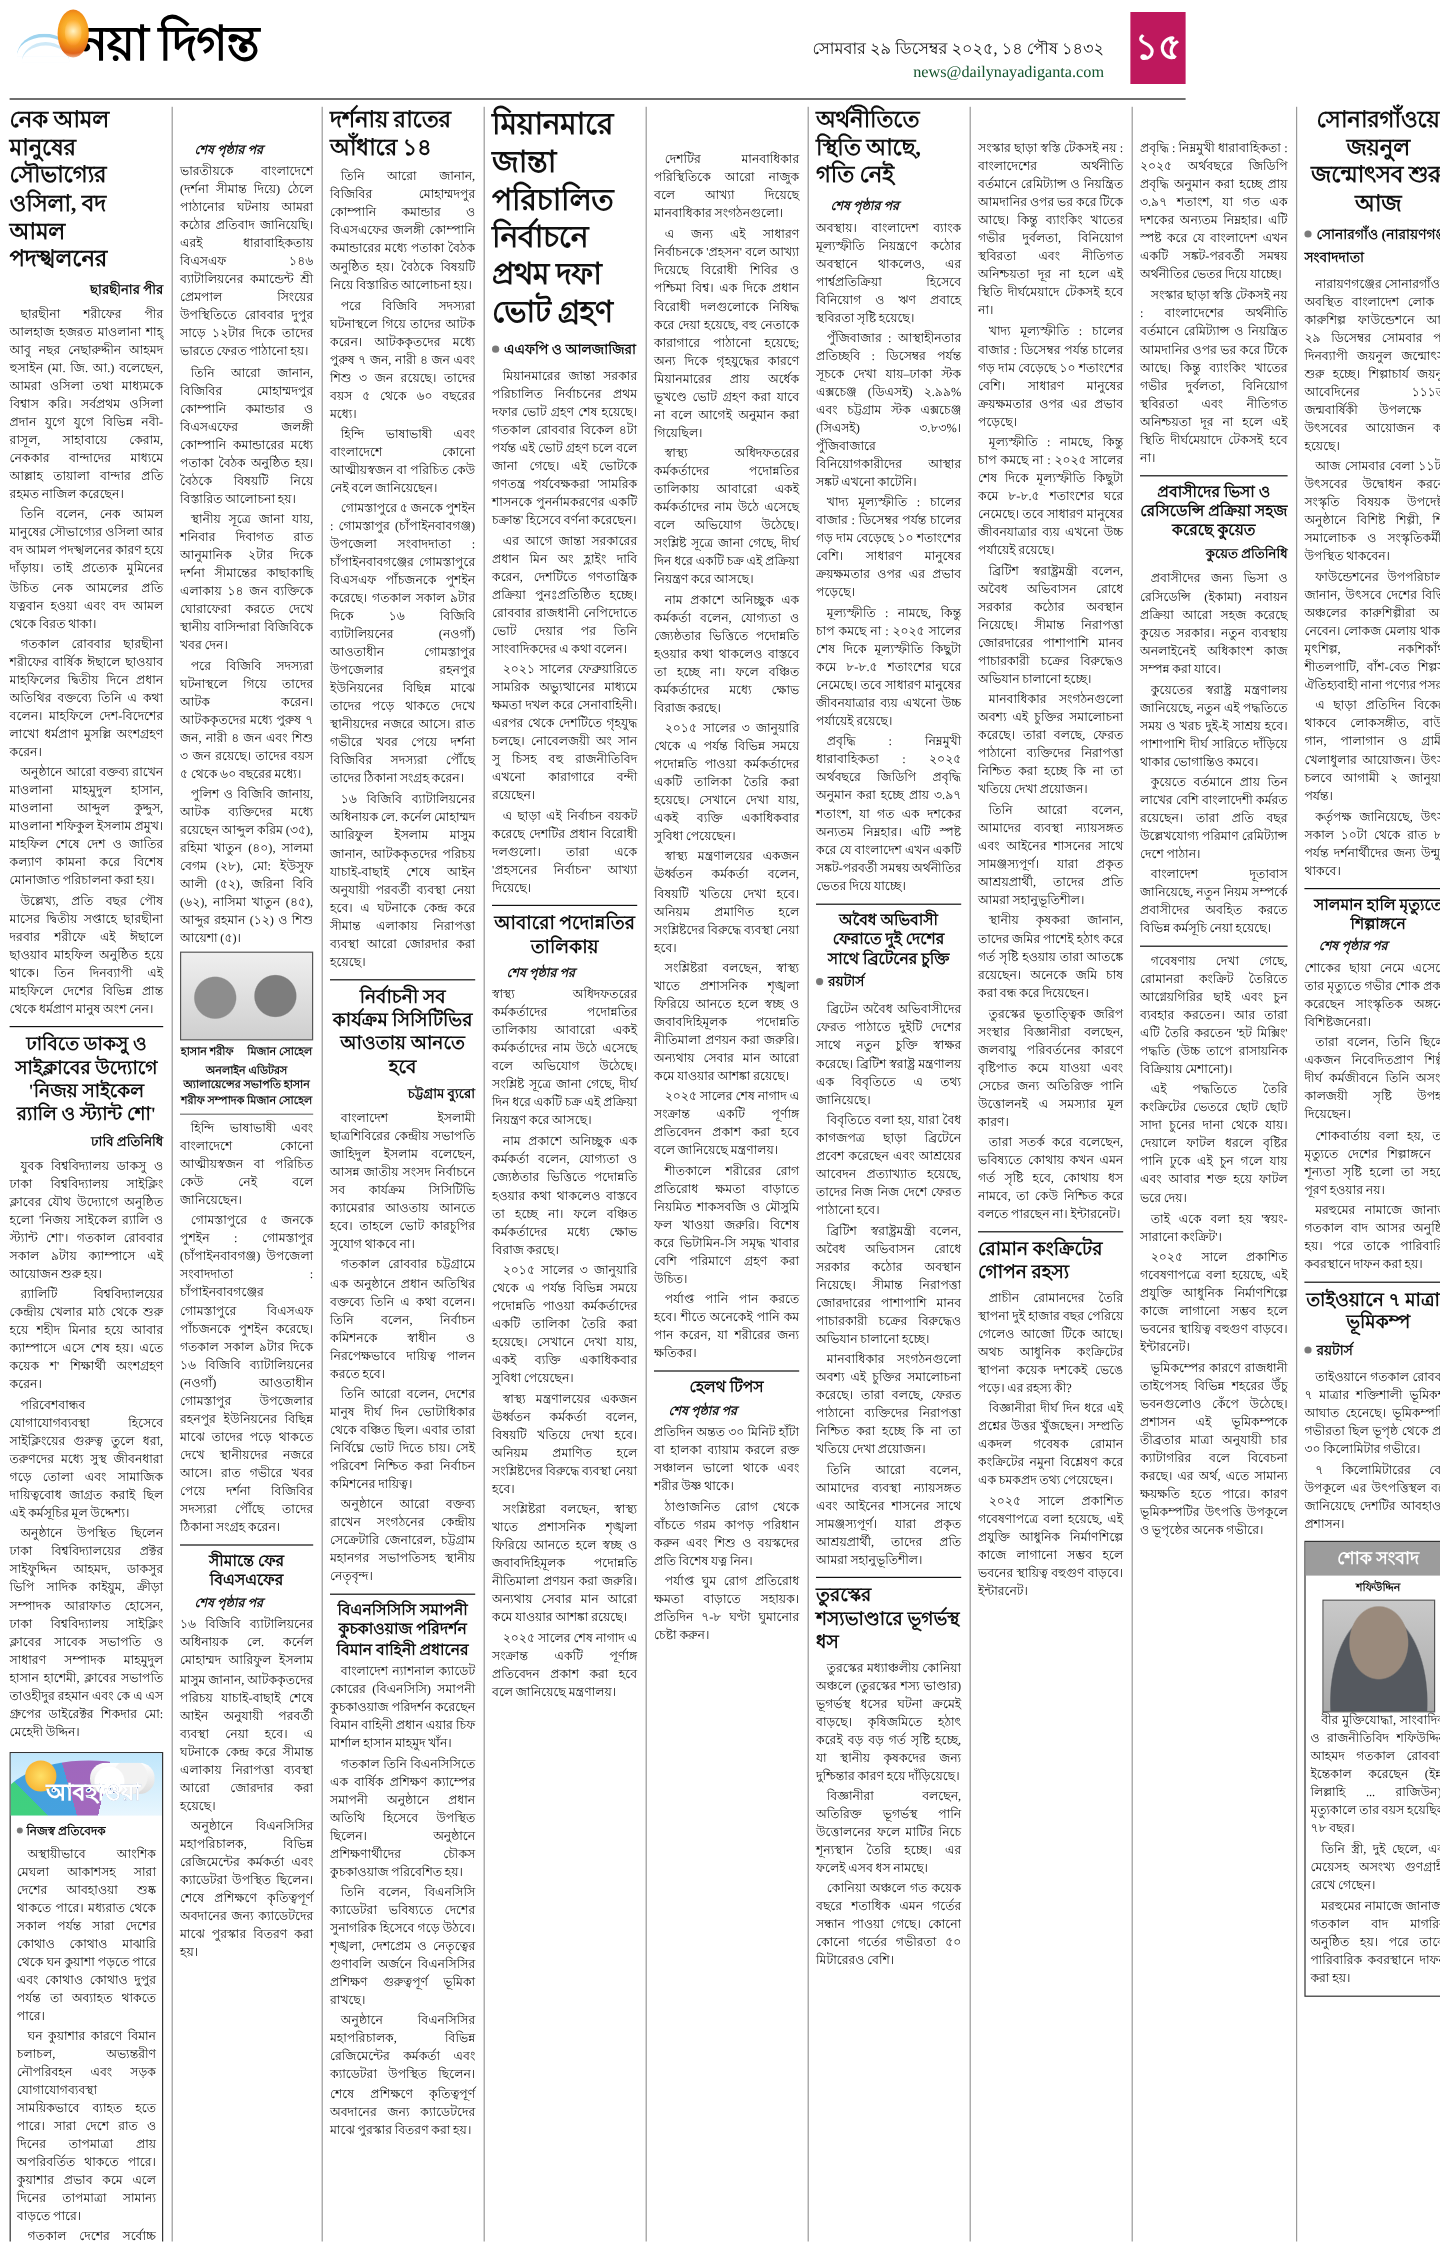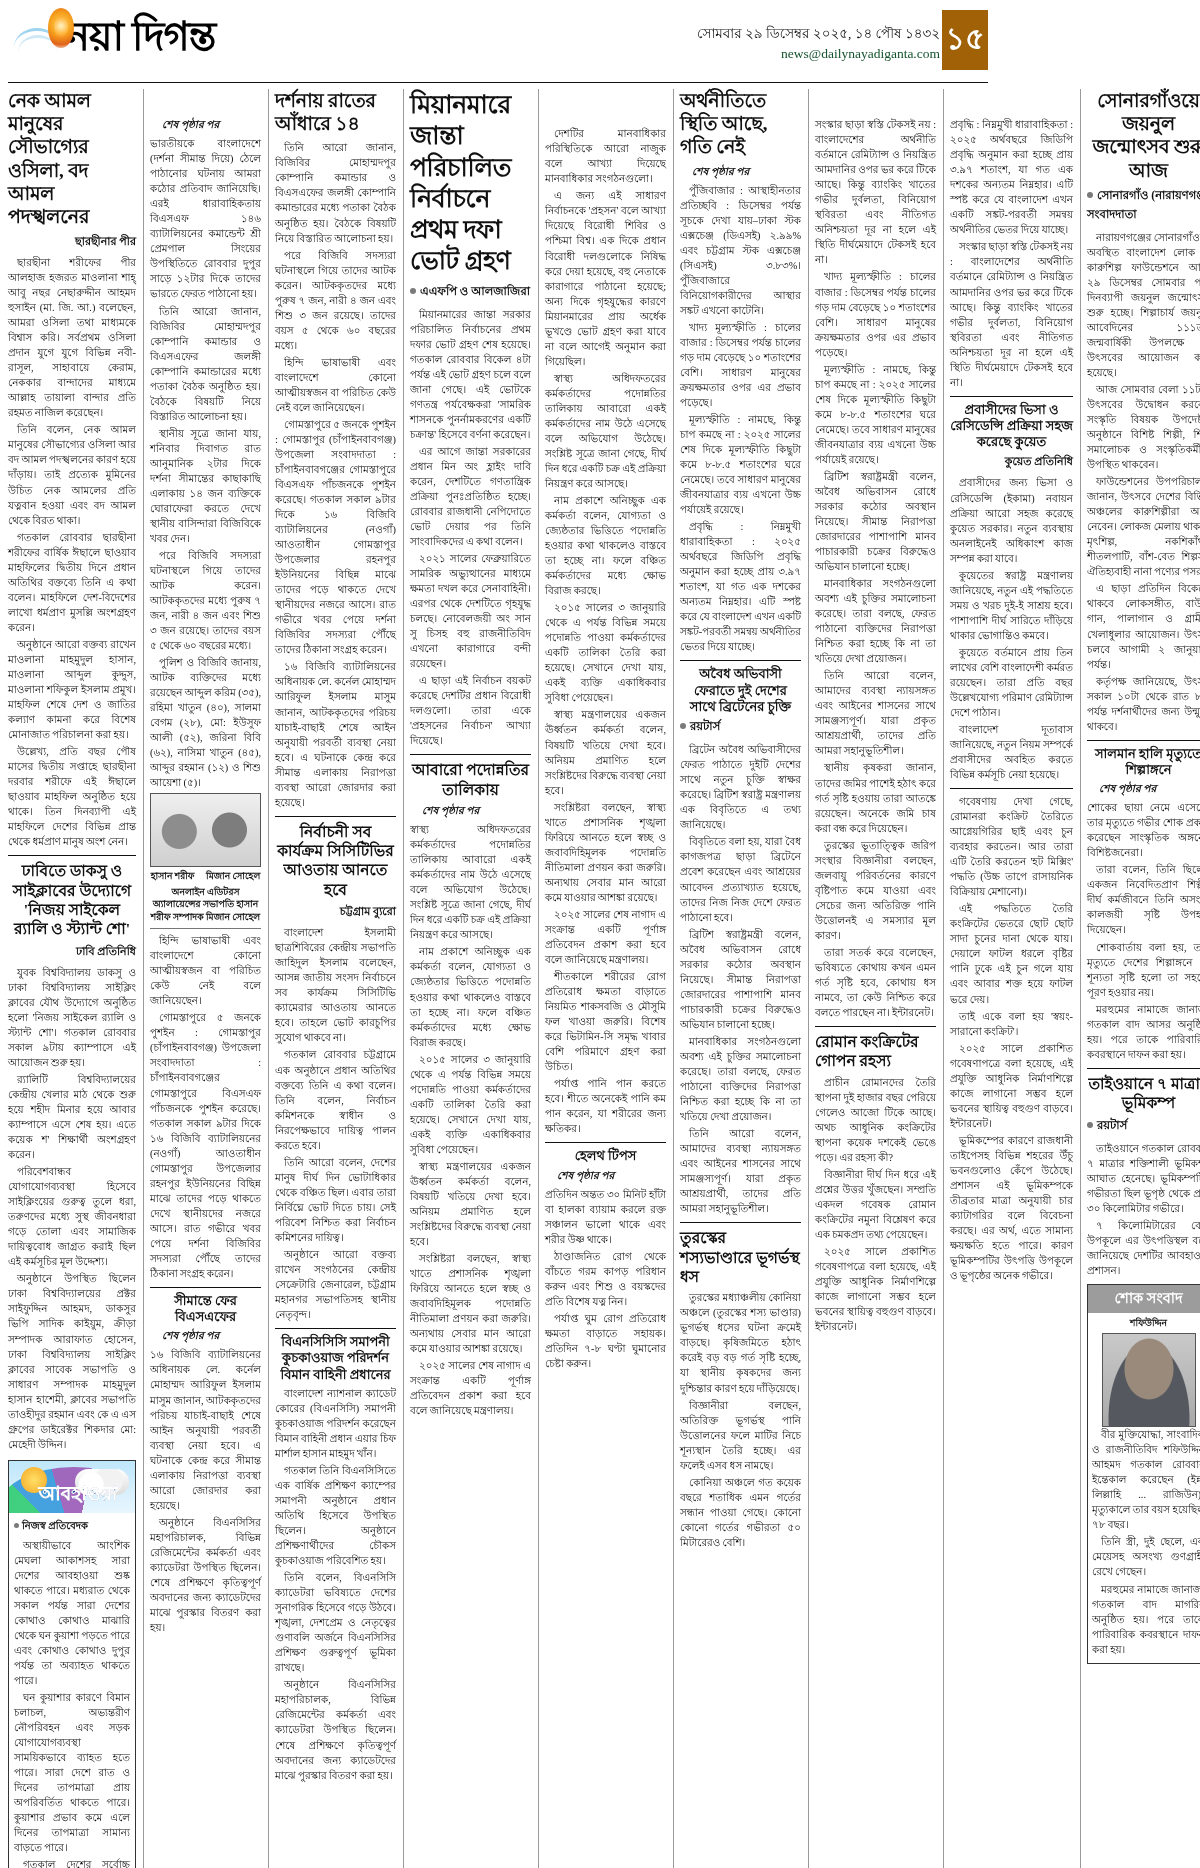--- a/index.html
+++ b/index.html
@@ -33,26 +33,26 @@
   }
   .logo-wave2{
     position:absolute;left:4px;top:29px;width:40px;height:14px;
     border-top:3px solid #cfe9f7;border-radius:50% 50% 0 0 / 100% 100% 0 0;
   }
   .logo-text{
     font-family:"Liberation Serif",serif;
     font-size:40px;font-weight:700;letter-spacing:-1px;line-height:1;
     color:#000;margin-left:-42px;padding-top:8px;
   }
-  .masthead-right{display:flex;align-items:flex-start;gap:2px;padding-top:18px;}
+  .masthead-right{display:flex;align-items:flex-end;gap:22px;padding-top:18px;}
   .mast-meta{text-align:right;line-height:1.45;}
   .mast-date{font-size:13.5px;color:#111;}
   .mast-mail{font-size:13.5px;color:#14532d;}
   .page-num{
-    width:46px;height:60px;background:#a16207;color:#fff;
+    width:46px;height:60px;background:#be185d;color:#fff;
     display:flex;align-items:center;justify-content:center;
     font-size:30px;font-weight:700;margin-top:-14px;
   }
   .mast-rule{border-top:1.6px solid #111;margin:4px 0 0 0;}
 
   
   .grid{
     display:grid;
     grid-template-columns:128px 118px 128px 128px 128px 128px 128px 130px 130px;
     column-gap:7px;
@@ -305,20 +305,21 @@
       <h3 class="hl hl-center">হেলথ টিপস</h3>
       <div class="jump">শেষ পৃষ্ঠার পর</div>
       <p class="body">প্রতিদিন অন্তত ৩০ মিনিট হাঁটা বা হালকা ব্যায়াম করলে রক্ত সঞ্চালন ভালো থাকে এবং শরীর উষ্ণ থাকে।</p>
       <p class="body ind">ঠাণ্ডাজনিত রোগ থেকে বাঁচতে গরম কাপড় পরিধান করুন এবং শিশু ও বয়স্কদের প্রতি বিশেষ যত্ন নিন।</p>
       <p class="body ind">পর্যাপ্ত ঘুম রোগ প্রতিরোধ ক্ষমতা বাড়াতে সহায়ক। প্রতিদিন ৭-৮ ঘণ্টা ঘুমানোর চেষ্টা করুন।</p>
     </div>
 
     <div class="col vline">
       <h1 class="hl">অর্থনীতিতে স্থিতি আছে, গতি নেই</h1>
       <div class="jump">শেষ পৃষ্ঠার পর</div>
+      <p class="body">অবস্থায়। বাংলাদেশ ব্যাংক মূল্যস্ফীতি নিয়ন্ত্রণে কঠোর অবস্থানে থাকলেও, এর পার্শ্বপ্রতিক্রিয়া হিসেবে বিনিয়োগ ও ঋণ প্রবাহে স্থবিরতা সৃষ্টি হয়েছে।</p>
       <p class="body ind">পুঁজিবাজার : আস্থাহীনতার প্রতিচ্ছবি : ডিসেম্বর পর্যন্ত সূচকে দেখা যায়–ঢাকা স্টক এক্সচেঞ্জ (ডিএসই) ২.৯৯% এবং চট্টগ্রাম স্টক এক্সচেঞ্জ (সিএসই) ৩.৮৩%। পুঁজিবাজারে বিনিয়োগকারীদের আস্থার সঙ্কট এখনো কাটেনি।</p>
       <p class="body ind">খাদ্য মূল্যস্ফীতি : চালের বাজার : ডিসেম্বর পর্যন্ত চালের গড় দাম বেড়েছে ১০ শতাংশের বেশি। সাধারণ মানুষের ক্রয়ক্ষমতার ওপর এর প্রভাব পড়েছে।</p>
       <p class="body ind">মূল্যস্ফীতি : নামছে, কিন্তু চাপ কমছে না : ২০২৫ সালের শেষ দিকে মূল্যস্ফীতি কিছুটা কমে ৮-৮.৫ শতাংশের ঘরে নেমেছে। তবে সাধারণ মানুষের জীবনযাত্রার ব্যয় এখনো উচ্চ পর্যায়েই রয়েছে।</p>
       <p class="body ind">প্রবৃদ্ধি : নিম্নমুখী ধারাবাহিকতা : ২০২৫ অর্থবছরে জিডিপি প্রবৃদ্ধি অনুমান করা হচ্ছে প্রায় ৩.৯৭ শতাংশ, যা গত এক দশকের অন্যতম নিম্নহার। এটি স্পষ্ট করে যে বাংলাদেশ এখন একটি সঙ্কট-পরবর্তী সমন্বয় অর্থনীতির ভেতর দিয়ে যাচ্ছে।</p>
 
       <div class="rule"></div>
       <h3 class="hl hl-center">অবৈধ অভিবাসী ফেরাতে দুই দেশের সাথে ব্রিটেনের চুক্তি</h3>
       <div class="agency"><span class="dot"></span><span>রয়টার্স</span></div>
       <p class="body ind">ব্রিটেন অবৈধ অভিবাসীদের ফেরত পাঠাতে দুইটি দেশের সাথে নতুন চুক্তি স্বাক্ষর করেছে। ব্রিটিশ স্বরাষ্ট্র মন্ত্রণালয় এক বিবৃতিতে এ তথ্য জানিয়েছে।</p>
       <p class="body ind">বিবৃতিতে বলা হয়, যারা বৈধ কাগজপত্র ছাড়া ব্রিটেনে প্রবেশ করেছেন এবং আশ্রয়ের আবেদন প্রত্যাখ্যাত হয়েছে, তাদের নিজ নিজ দেশে ফেরত পাঠানো হবে।</p>

